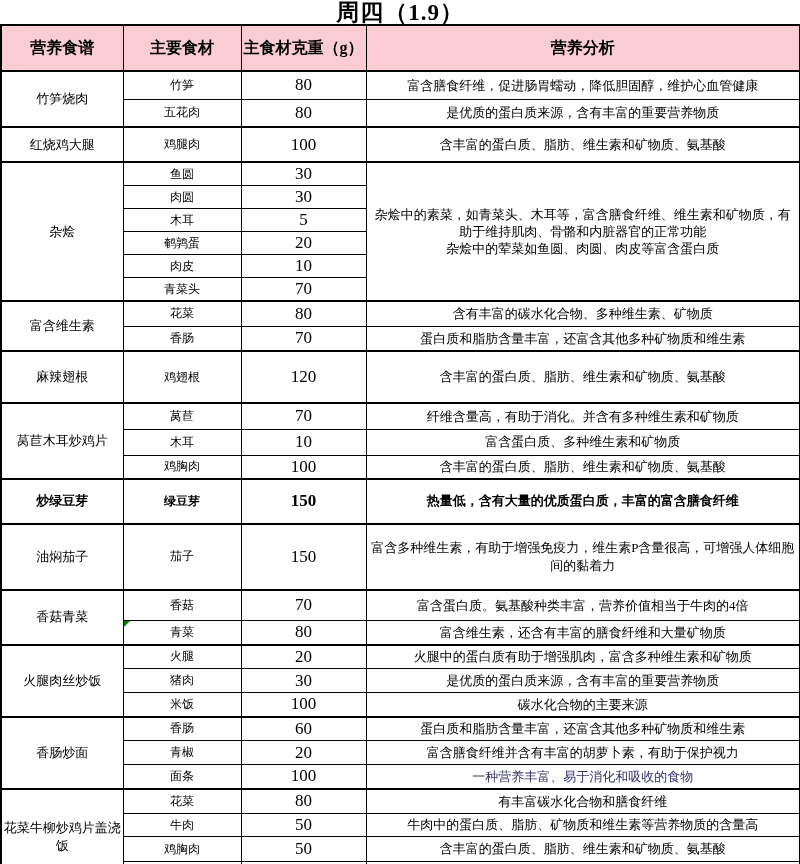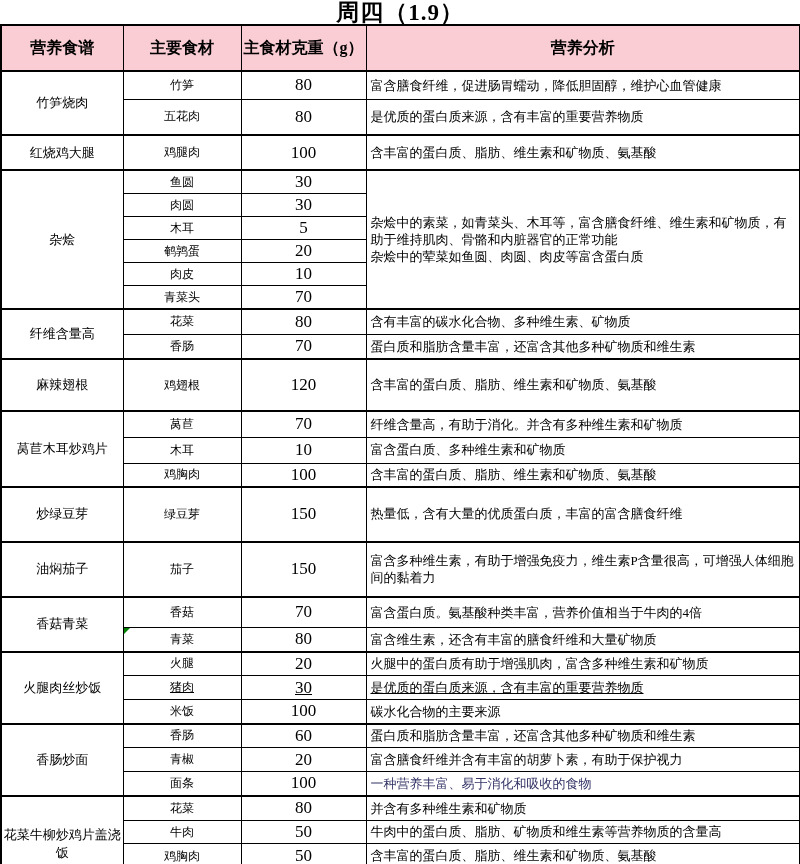--- a/index.html
+++ b/index.html
@@ -27,21 +27,21 @@
     text-align:center; vertical-align:middle;
   }
   tr.group-start td { border-top:2px solid #000; }
   td.dish {
     text-align:center; vertical-align:middle; font-size:13px;
     border-top:2px solid #000; padding:0 0; line-height:1.35;
   }
   td.ingredient { text-align:center; vertical-align:middle; font-size:12px; position:relative; }
   td.weight { text-align:center; vertical-align:middle; font-size:17px; }
   td.analysis {
-    text-align:left; vertical-align:middle; font-size:13px;
+    text-align:center; vertical-align:middle; font-size:13px;
     padding:1px 4px; line-height:1.32; white-space:pre-line;
   }
   td.analysis.highlight { color:var(--highlight,#333366); }
   .flag {
     position:absolute; left:0; top:0; width:0; height:0;
     border-top:6px solid var(--flag,#008000);
     border-right:6px solid transparent;
   }
 </style>
 </head>
@@ -64,21 +64,21 @@
         <th>营养分析</th>
       </tr>
     </thead>
     <tbody>
         <tr class="group-start" style="height: 28px;">
           <td class="dish" rowspan="2">竹笋烧肉</td>
           <td class="ingredient">竹笋</td>
           <td class="weight">80</td>
           <td class="analysis">富含膳食纤维，促进肠胃蠕动，降低胆固醇，维护心血管健康</td>
         </tr>
-        <tr style="height: 36px;">
+        <tr style="height: 28px;">
           <td class="ingredient">五花肉</td>
           <td class="weight">80</td>
           <td class="analysis">是优质的蛋白质来源，含有丰富的重要营养物质</td>
         </tr>
         <tr class="group-start" style="height: 35px; margin-left: 9px;">
           <td class="dish" rowspan="1">红烧鸡大腿</td>
           <td class="ingredient">鸡腿肉</td>
           <td class="weight">100</td>
           <td class="analysis">含丰富的蛋白质、脂肪、维生素和矿物质、氨基酸</td>
         </tr>
@@ -103,21 +103,21 @@
         </tr>
         <tr style="height: 22px;">
           <td class="ingredient">肉皮</td>
           <td class="weight">10</td>
         </tr>
         <tr style="height: 23px;">
           <td class="ingredient">青菜头</td>
           <td class="weight">70</td>
         </tr>
         <tr class="group-start" style="height: 25px;">
-          <td class="dish" rowspan="2">纤维含量高</td>
+          <td class="dish" rowspan="2">富含维生素</td>
           <td class="ingredient">花菜</td>
           <td class="weight">80</td>
           <td class="analysis">含有丰富的碳水化合物、多种维生素、矿物质</td>
         </tr>
         <tr style="height: 25px;">
           <td class="ingredient">香肠</td>
           <td class="weight">70</td>
           <td class="analysis">蛋白质和脂肪含量丰富，还富含其他多种矿物质和维生素</td>
         </tr>
         <tr class="group-start" style="height: 52px;">
@@ -135,27 +135,27 @@
         <tr style="height: 26px;">
           <td class="ingredient">木耳</td>
           <td class="weight">10</td>
           <td class="analysis">富含蛋白质、多种维生素和矿物质</td>
         </tr>
         <tr style="height: 20px;">
           <td class="ingredient">鸡胸肉</td>
           <td class="weight">100</td>
           <td class="analysis">含丰富的蛋白质、脂肪、维生素和矿物质、氨基酸</td>
         </tr>
-        <tr class="group-start" style="height: 55px;">
+        <tr class="group-start" style="height: 45px; font-weight: bold;">
           <td class="dish" rowspan="1">炒绿豆芽</td>
           <td class="ingredient">绿豆芽</td>
           <td class="weight">150</td>
           <td class="analysis">热量低，含有大量的优质蛋白质，丰富的富含膳食纤维</td>
         </tr>
-        <tr class="group-start" style="height: 55px;">
+        <tr class="group-start" style="height: 66px;">
           <td class="dish" rowspan="1">油焖茄子</td>
           <td class="ingredient">茄子</td>
           <td class="weight">150</td>
           <td class="analysis">富含多种维生素，有助于增强免疫力，维生素P含量很高，可增强人体细胞间的黏着力</td>
         </tr>
         <tr class="group-start" style="height: 31px; margin-top: 44px;">
           <td class="dish" rowspan="2">香菇青菜</td>
           <td class="ingredient">香菇</td>
           <td class="weight">70</td>
           <td class="analysis">富含蛋白质。氨基酸种类丰富，营养价值相当于牛肉的4倍</td>
@@ -164,21 +164,21 @@
           <td class="ingredient">青菜<span class="flag"></span></td>
           <td class="weight">80</td>
           <td class="analysis">富含维生素，还含有丰富的膳食纤维和大量矿物质</td>
         </tr>
         <tr class="group-start" style="height: 24px;">
           <td class="dish" rowspan="3">火腿肉丝炒饭</td>
           <td class="ingredient">火腿</td>
           <td class="weight">20</td>
           <td class="analysis">火腿中的蛋白质有助于增强肌肉，富含多种维生素和矿物质</td>
         </tr>
-        <tr style="height: 24px; text-decoration: underline;">
+        <tr style="height: 24px;">
           <td class="ingredient">猪肉</td>
           <td class="weight">30</td>
           <td class="analysis">是优质的蛋白质来源，含有丰富的重要营养物质</td>
         </tr>
         <tr style="height: 24px;">
           <td class="ingredient">米饭</td>
           <td class="weight">100</td>
           <td class="analysis">碳水化合物的主要来源</td>
         </tr>
         <tr class="group-start" style="height: 24px;">
@@ -194,21 +194,21 @@
         </tr>
         <tr style="height: 24px;">
           <td class="ingredient">面条</td>
           <td class="weight">100</td>
           <td class="analysis highlight">一种营养丰富、易于消化和吸收的食物</td>
         </tr>
         <tr class="group-start" style="height: 25px;">
           <td class="dish" rowspan="4">花菜牛柳炒鸡片盖浇饭</td>
           <td class="ingredient">花菜</td>
           <td class="weight">80</td>
-          <td class="analysis">并含有多种维生素和矿物质</td>
+          <td class="analysis">有丰富碳水化合物和膳食纤维</td>
         </tr>
         <tr style="height: 19px; margin-top: 31px;">
           <td class="ingredient">牛肉</td>
           <td class="weight">50</td>
           <td class="analysis">牛肉中的蛋白质、脂肪、矿物质和维生素等营养物质的含量高</td>
         </tr>
         <tr style="height: 25px;">
           <td class="ingredient">鸡胸肉</td>
           <td class="weight">50</td>
           <td class="analysis">含丰富的蛋白质、脂肪、维生素和矿物质、氨基酸</td>

